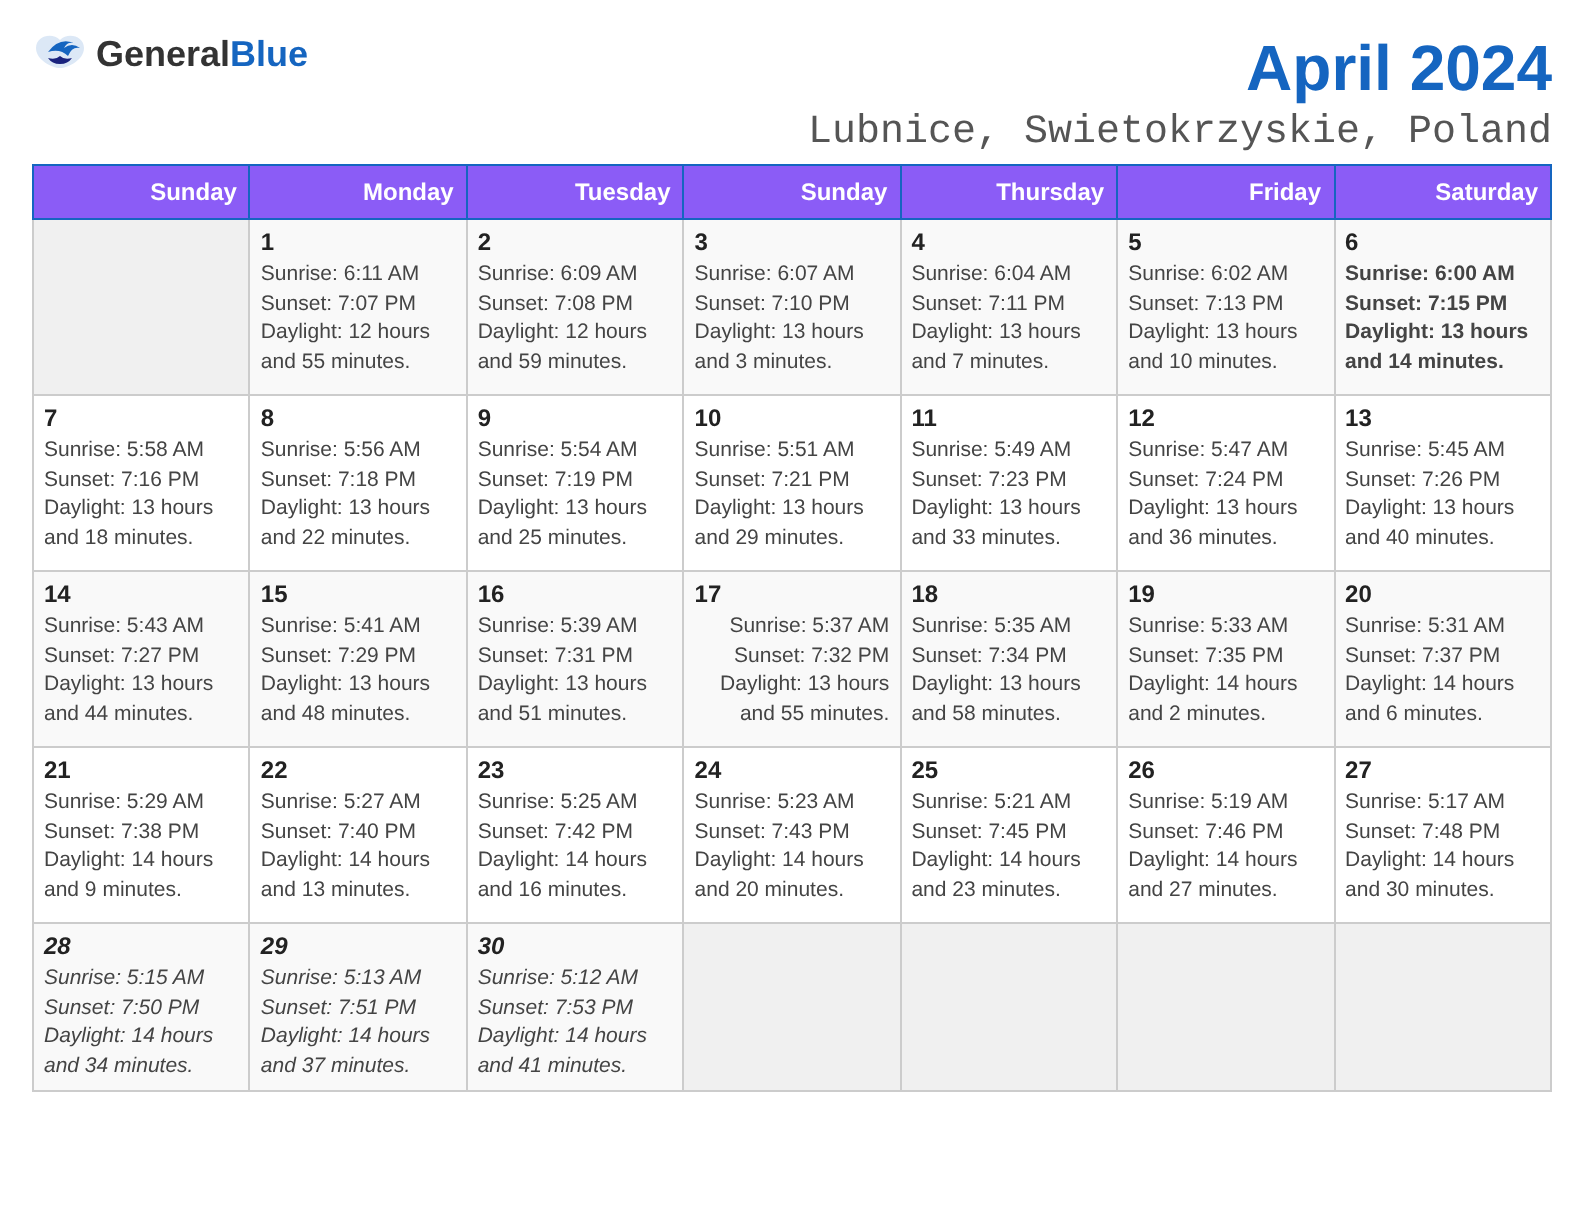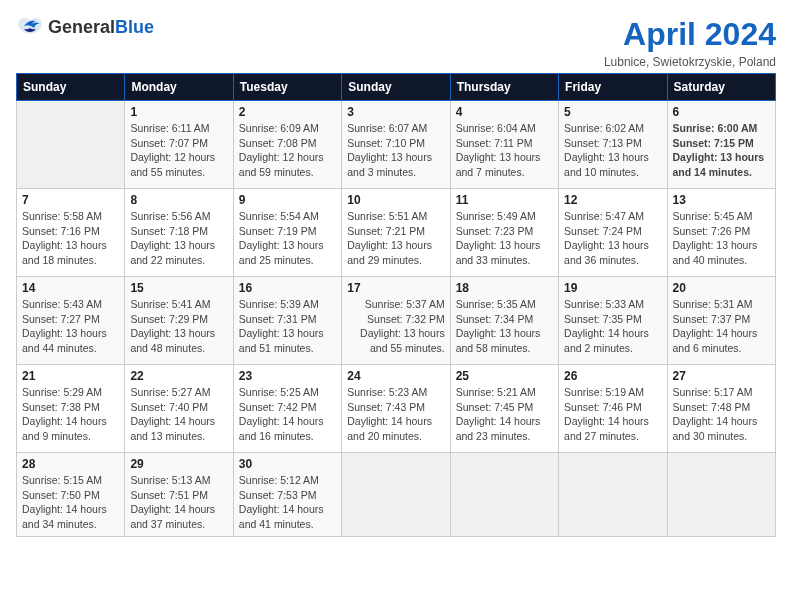--- a/index.html
+++ b/index.html
@@ -38,33 +38,34 @@
     .title-block {
       text-align: right;
     }
     .main-title {
       font-size: 32px;
       font-weight: bold;
       color: #1565c0;
       text-align: right;
     }
     .subtitle {
-      font-size: 12px;
+      font-size: 20px;
       color: #555;
       margin-top: 2px;
+      font-family: Liberation Mono, monospace;
     }
     .calendar-table {
       width: 100%;
       border-collapse: collapse;
       font-size: 11px;
     }
     .calendar-table th {
-      background-color: #0f172a;
+      background-color: #8b5cf6;
       color: #fff;
-      text-align: left;
+      text-align: right;
       padding: 6px 6px;
       font-size: 12px;
       font-weight: bold;
       border: 1px solid #1565c0;
     }
     .calendar-table td {
       vertical-align: top;
       padding: 4px 5px;
       border: 1px solid #ccc;
       width: calc(100% / 7);
@@ -86,21 +87,21 @@
     }
     .day-info {
       color: #444;
       font-size: 10.5px;
       line-height: 1.4;
     }
     .empty-cell {
       background: #f0f0f0 !important;
     }
     .week-row td { height: 88px; }
-    .last-row td { height: 80px; }
+    .last-row td { height: 80px; font-style: italic; }
   </style>
 </head>
 <body>
 
 <div class="header-area">
   <div class="logo">
     <svg class="logo-bird" viewBox="0 0 28 22" xmlns="http://www.w3.org/2000/svg">
       <path d="M14 4 C18 0, 26 2, 26 8 C26 14, 18 18, 14 18 C10 18, 2 14, 2 8 C2 2, 10 0, 14 4Z" fill="#1565c0" opacity="0.15"></path>
       <path d="M8 10 Q14 2 22 6 Q18 4 16 8 Q20 5 24 8 Q20 7 18 12 Q14 8 8 10Z" fill="#1565c0"></path>
       <path d="M14 12 Q16 14 20 13 Q18 16 14 16 Q10 16 8 13 Q12 14 14 12Z" fill="#1a237e"></path>

